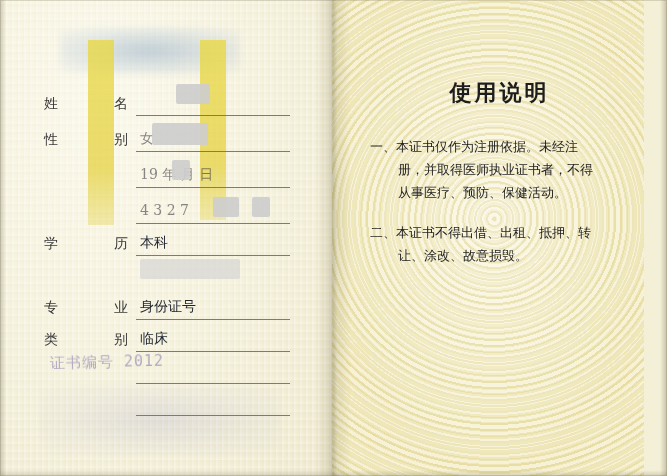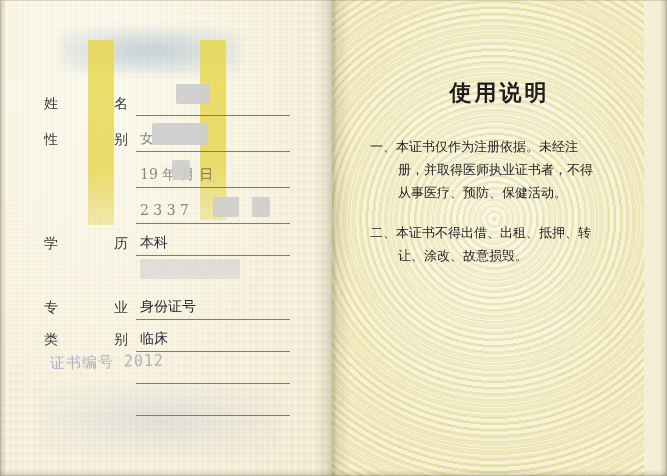--- a/index.html
+++ b/index.html
@@ -264,21 +264,21 @@
         <div class="value hand faint">女</div>
       </div>
 
       <div class="row" style="top:164px">
         <div class="line"></div>
         <div class="value hand faint">19  年   月   日</div>
       </div>
 
       <div class="row" style="top:200px">
         <div class="line"></div>
-        <div class="value hand faint">2  3      3   7</div>
+        <div class="value hand faint">4  3      2   7</div>
       </div>
 
       <div class="row" style="top:232px">
         <div class="label">
           <span>学</span>
           <span>历</span>
         </div>
         <div class="line"></div>
         <div class="value hand">本科</div>
       </div>

